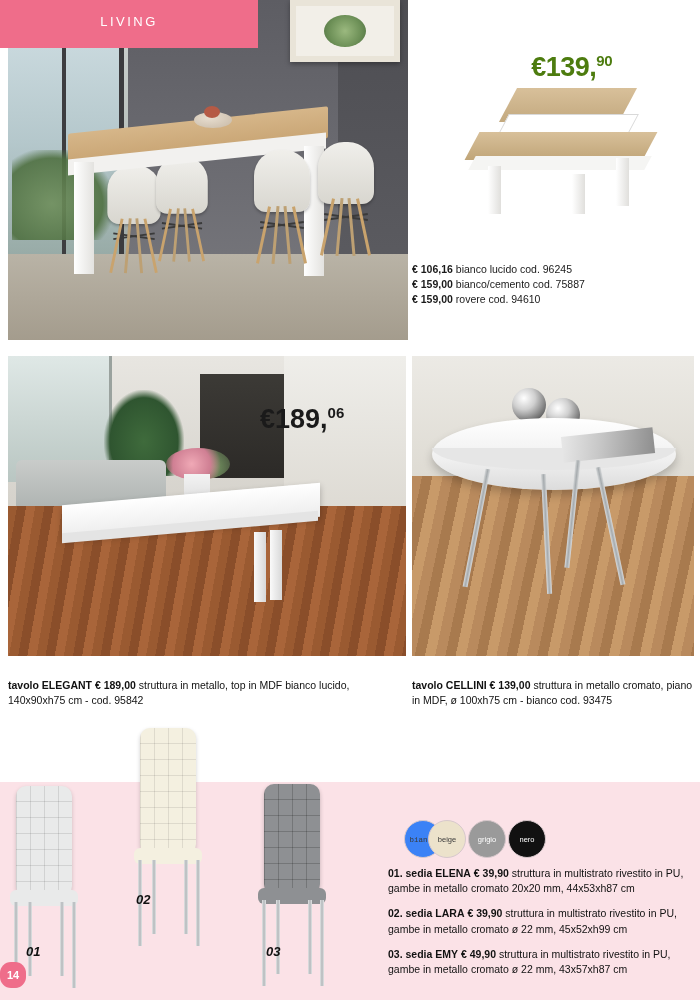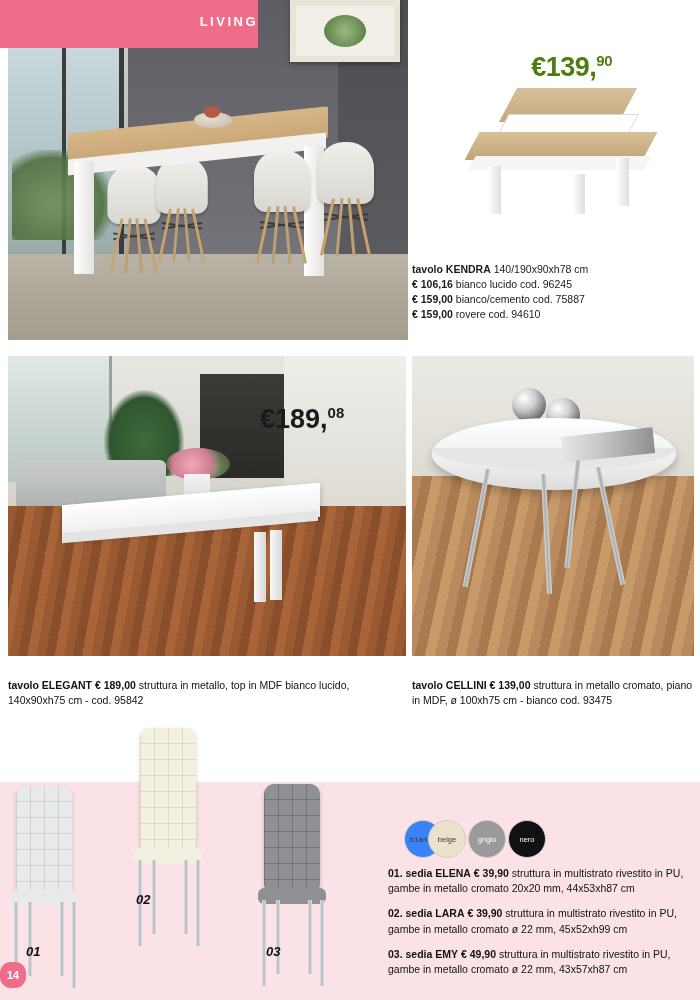--- a/index.html
+++ b/index.html
@@ -20,24 +20,24 @@
   .living-tab {
     position: absolute;
     left: 0; top: 0;
     width: 258px; height: 48px;
     background: #ef6d8a;
     z-index: 30;
   }
   .living-tab .label {
     position: absolute;
     left: 0; right: 0; top: 14px;
-    text-align: right;
+    text-align: center;
     color: #ffffff;
     font-size: 13px;
-    font-weight: bold;
+    font-weight: normal;
     letter-spacing: 2.5px;
   }
 
   
   .hero {
     position: absolute;
     left: 8px; top: 0;
     width: 400px; height: 340px;
     overflow: hidden;
     background: #6f6f74;
@@ -488,24 +488,20 @@
     <div class="mid-open"></div>
     <div class="base-top"></div>
     <div class="base-apron"></div>
     <div class="kleg kl1"></div>
     <div class="kleg kl3"></div>
     <div class="kleg kl2"></div>
   </div>
 
   <div class="kendra-spec">
     <div class="row">
-      <b>tavolo KENDRA</b>
-      <span>140/190x90xh78 cm</span>
-    </div>
-    <div class="row">
       <b>€ 106,16</b>
       <span>bianco lucido cod. 96245</span>
     </div>
     <div class="row">
       <b>€ 159,00</b>
       <span>bianco/cemento cod. 75887</span>
     </div>
     <div class="row">
       <b>€ 159,00</b>
       <span>rovere cod. 94610</span>
@@ -524,21 +520,21 @@
     <div class="flowers"></div>
     <div class="vase"></div>
     <div class="etop"></div>
     <div class="eapron"></div>
     <div class="eleg el1"></div>
     <div class="eleg el2"></div>
 
   </div>
 
   <div class="price-elegant">
-    <span>€189,</span><sup>08</sup>
+    <span>€189,</span><sup>06</sup>
   </div>
 
   <div class="cellini">
     <div class="wall"></div>
     <div class="floor"></div>
     <div class="ball ball1"></div>
     <div class="ball ball2"></div>
     <div class="rtop"></div>
     <div class="rtop-edge"></div>
     <div class="mags"></div>

